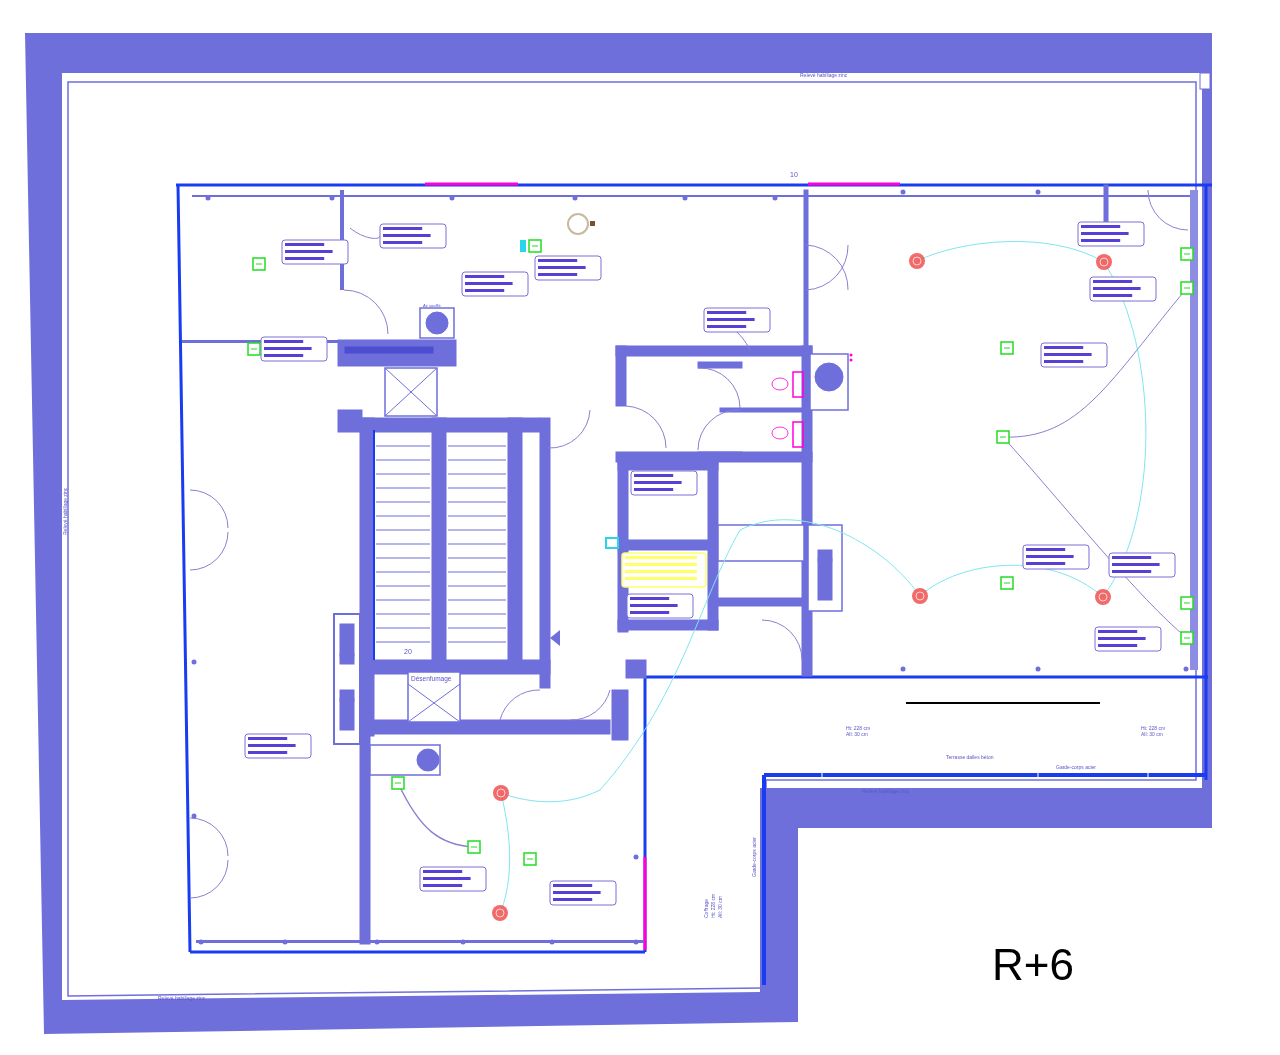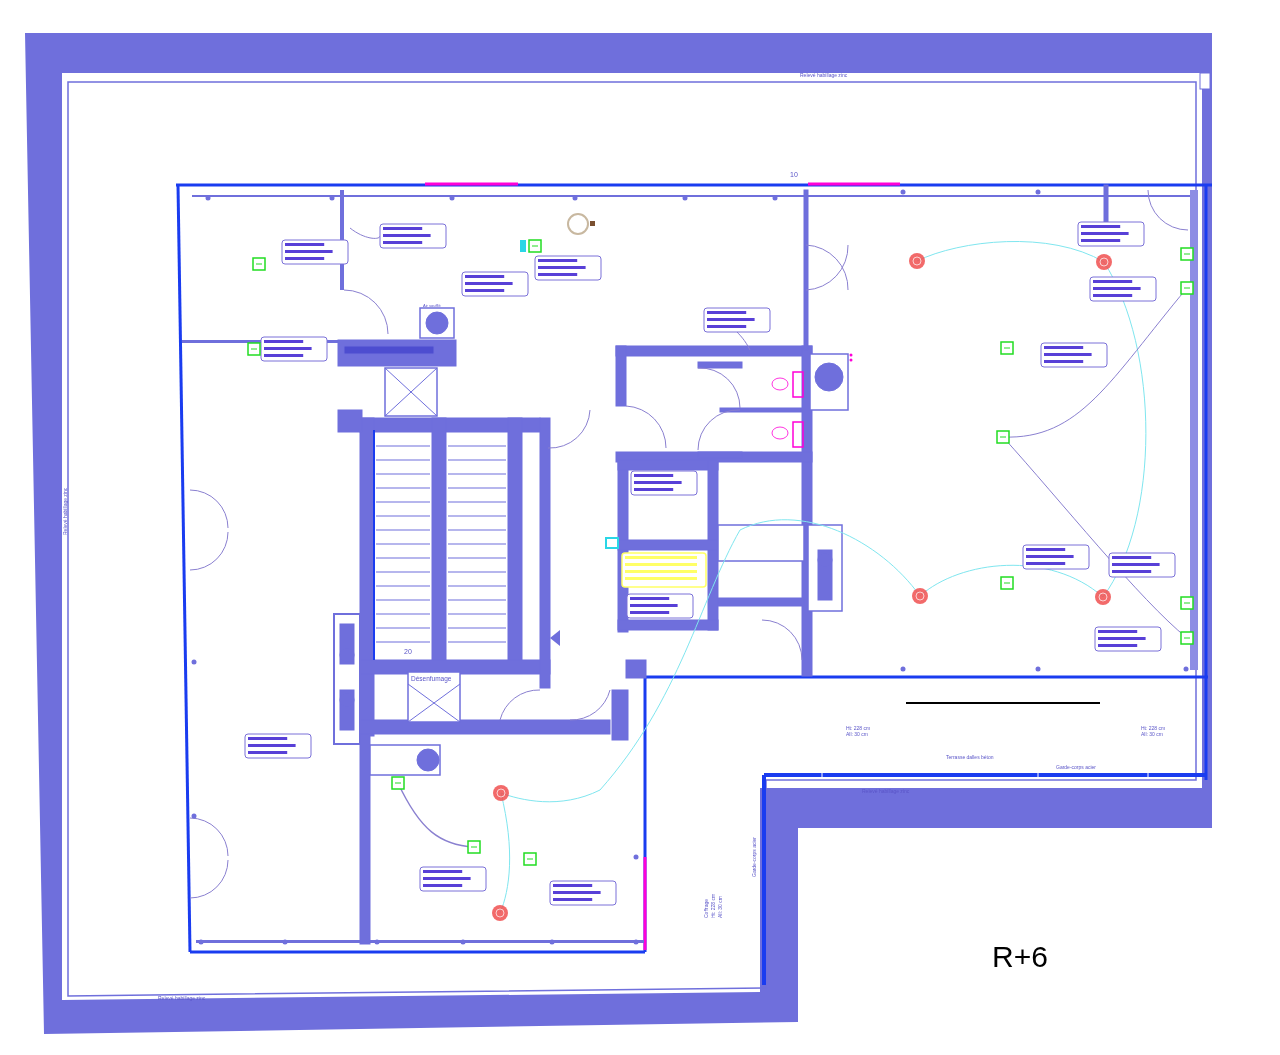--- a/index.html
+++ b/index.html
@@ -1,19 +1,19 @@
 <!DOCTYPE html>
 <html><head>
 <meta charset="utf-8">
 <style>
   html, body { margin:0; padding:0; background:#ffffff; }
   body { width:1280px; height:1055px; position:relative; overflow:hidden; font-family:"Liberation Sans", sans-serif; }
   #plan { position:absolute; left:0; top:0; width:1280px; height:1055px; }
   .lbl { font-family:"Liberation Sans", sans-serif; fill:#5a55c8; font-size:5px; }
-  .level-label { position:absolute; left:992px; top:940px; font-size:30px; color:#000; font-family:"Liberation Sans", sans-serif; }
+  .level-label { position:absolute; left:992px; top:940px; font-size:44px; color:#000; font-family:"Liberation Sans", sans-serif; }
 </style>
 </head>
 <body>
 
 <svg id="plan" viewBox="0 0 1280 1055" xmlns="http://www.w3.org/2000/svg">
 
   <g>
     <path d="M25,33 L1212,33 L1212,828 L798,828 L798,1022 L44,1034 L25,33 Z M62,73 L62,1000 L760,992 L760,788 L1202,788 L1202,73 Z" fill="#6f6fdc" fill-rule="evenodd"></path>
     <path d="M68,82 L1196,82 L1196,780 L766,780 L766,988 L68,996 Z" fill="none" stroke="#6f6fdc" stroke-width="1.5"></path>
     <rect x="1200" y="73" width="10" height="16" fill="#fff" stroke="#6f6fdc" stroke-width="1"></rect>

